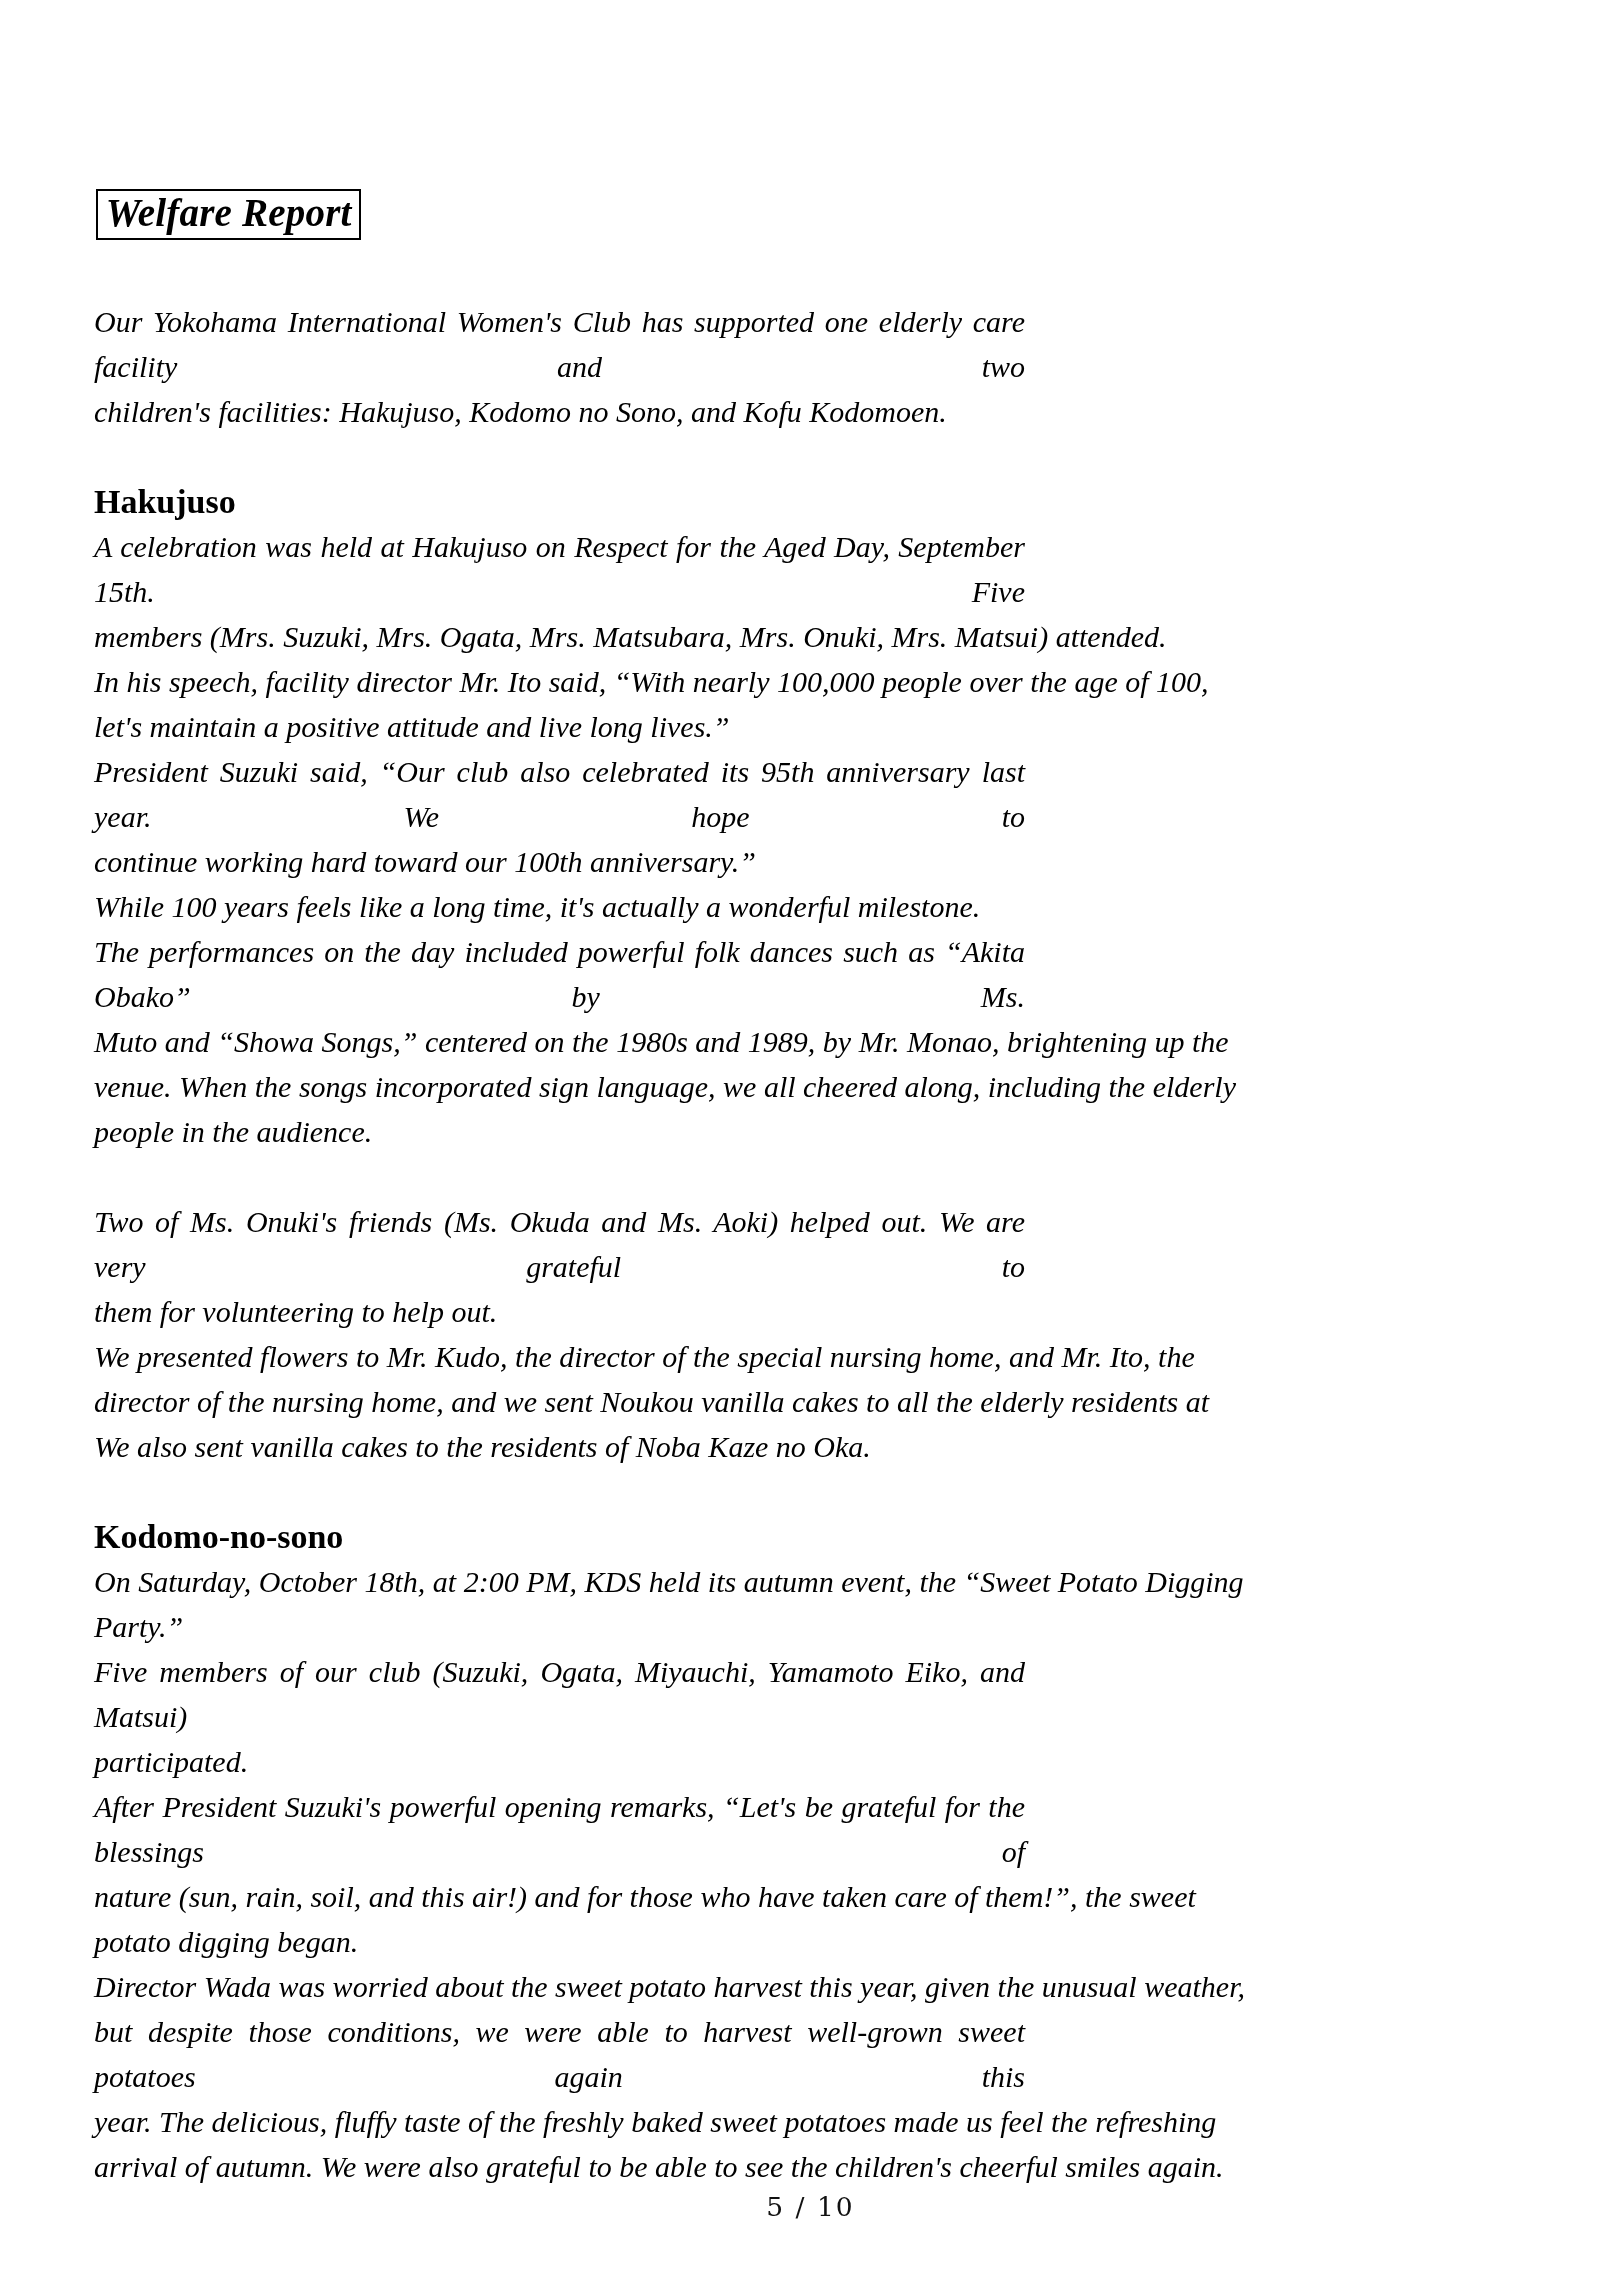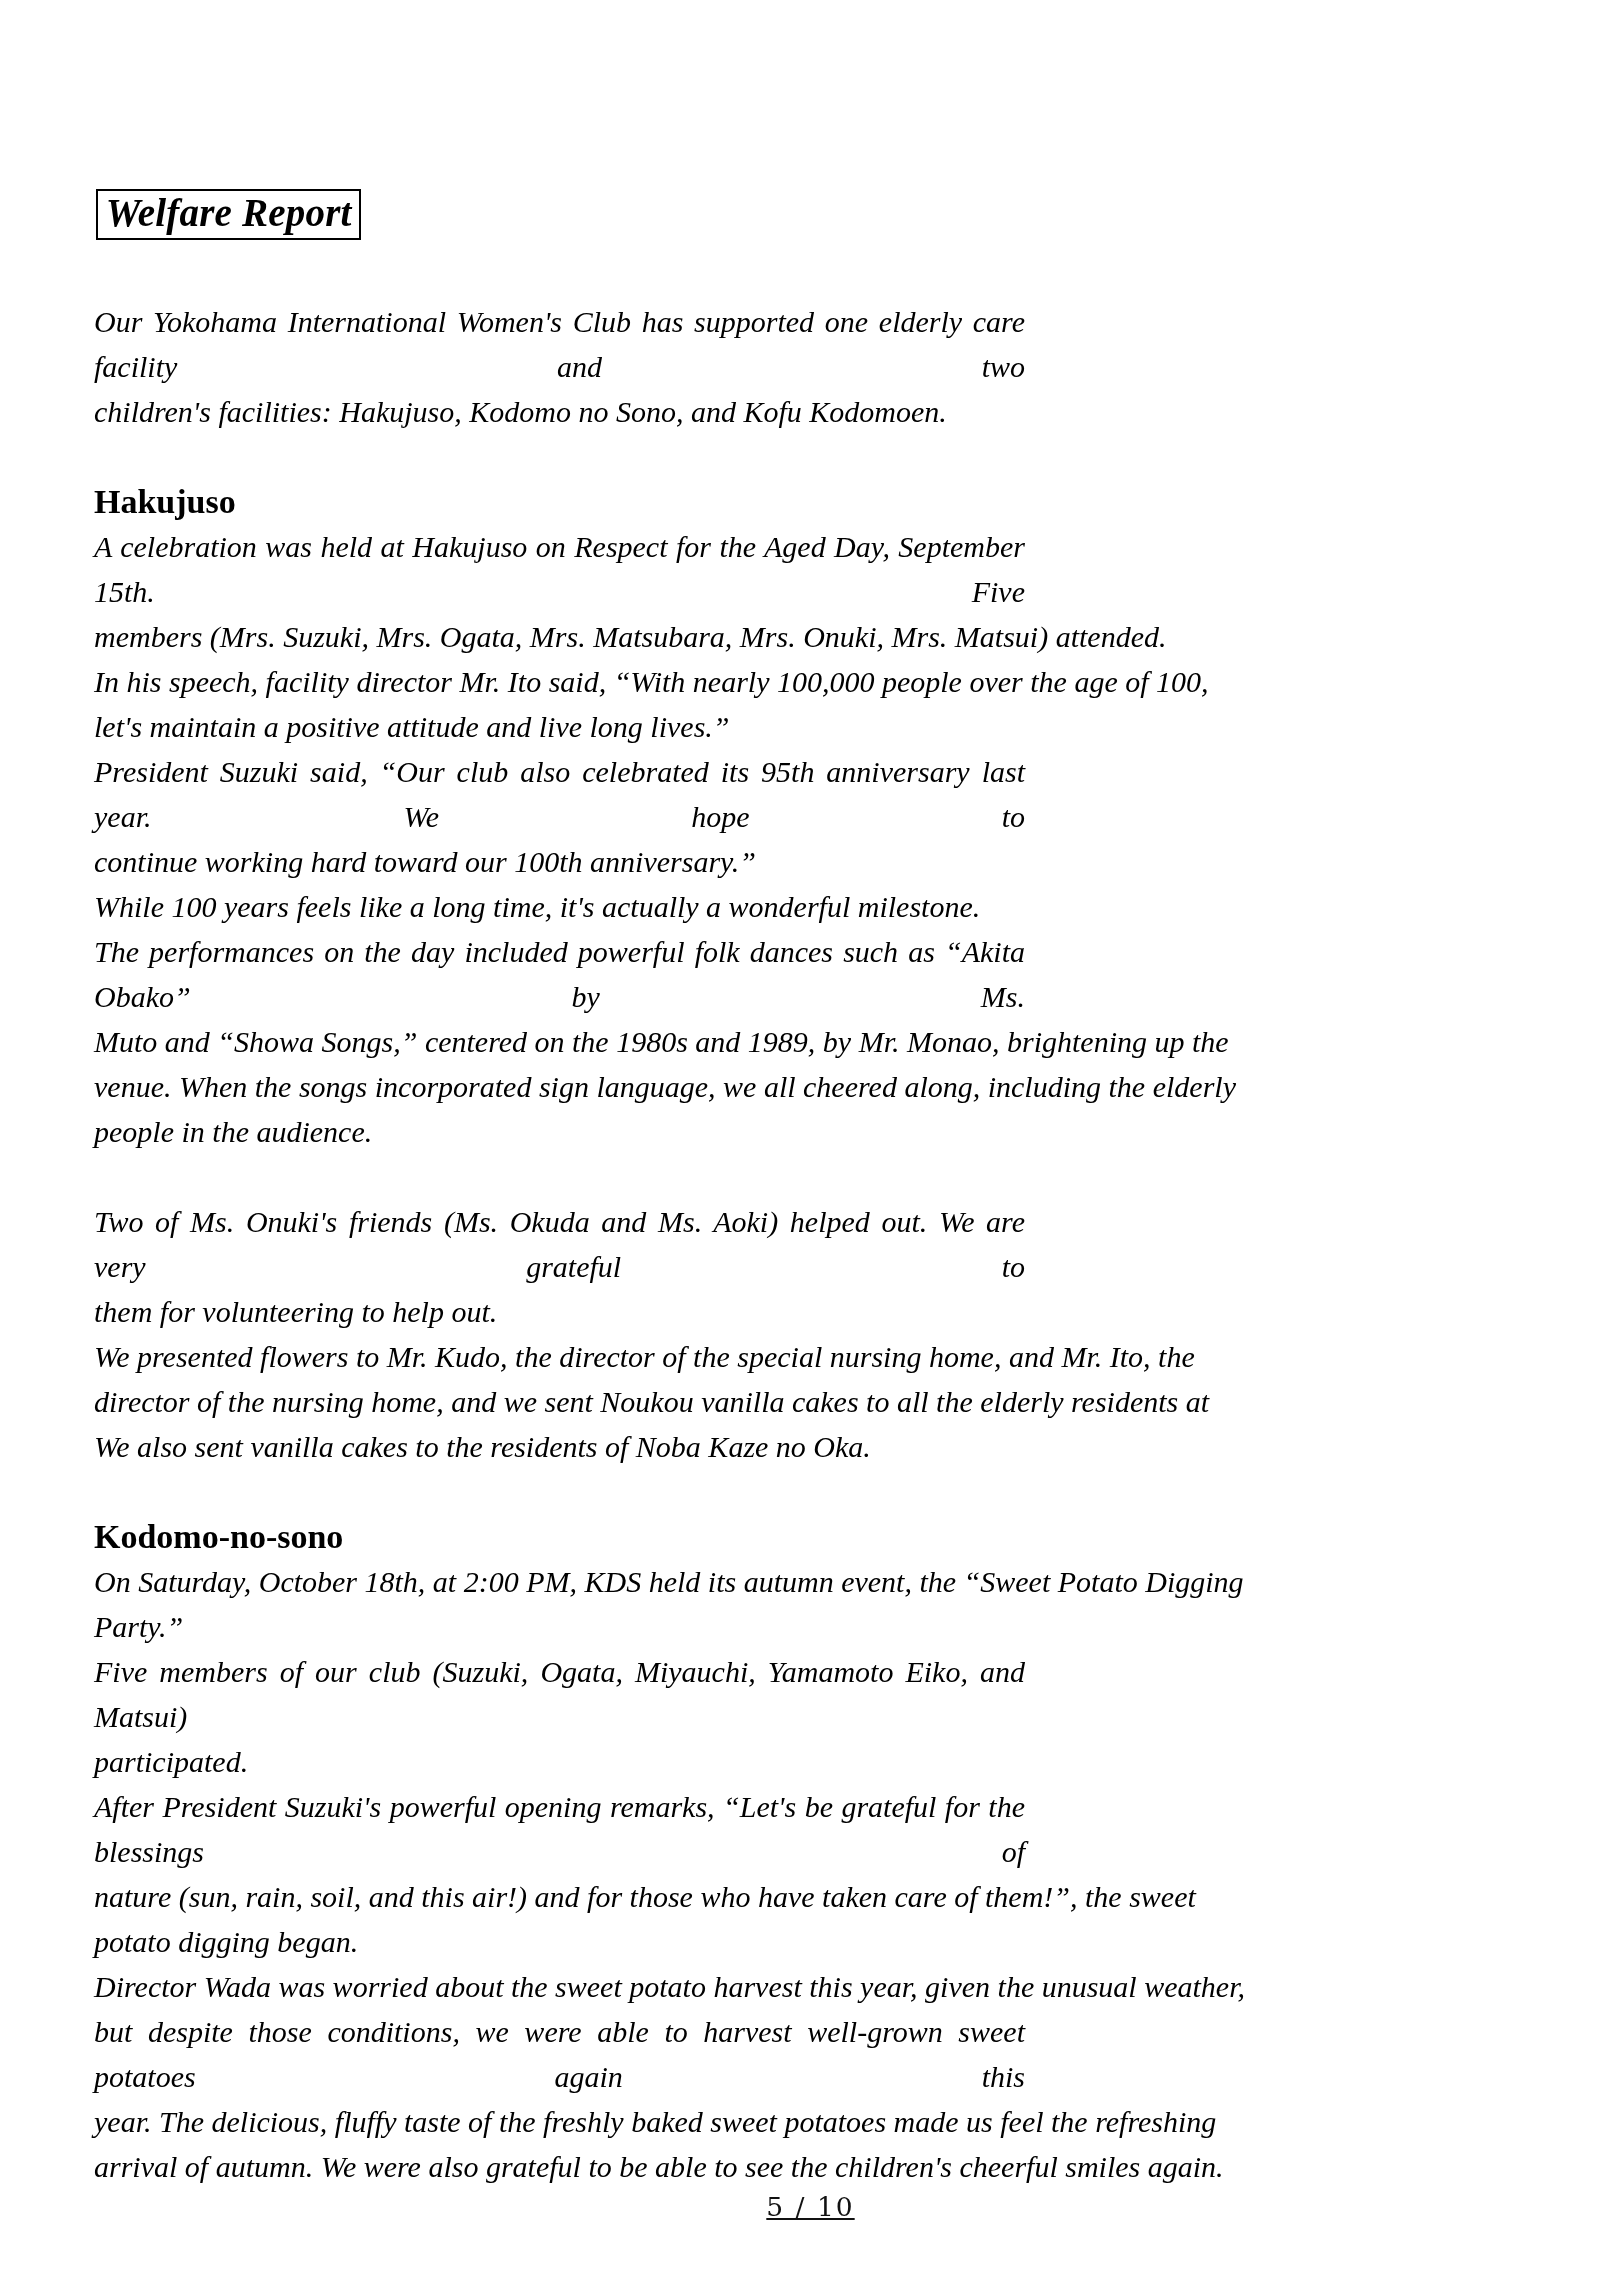--- a/index.html
+++ b/index.html
@@ -95,21 +95,20 @@
   #footer {
     position: absolute;
     left: 0;
     top: 2174px;
     width: 1621px;
     text-align: center;
     font-family: "DejaVu Serif", "Liberation Serif", serif;
     font-size: 26.5px;
     letter-spacing: 2px;
     color: #111111;
-    text-decoration: underline;
   }
 </style>
 </head>
 <body>
 
 <div id="page">
 
   <div id="title-box">
     <span class="title-text">Welfare Report</span>
   </div>

